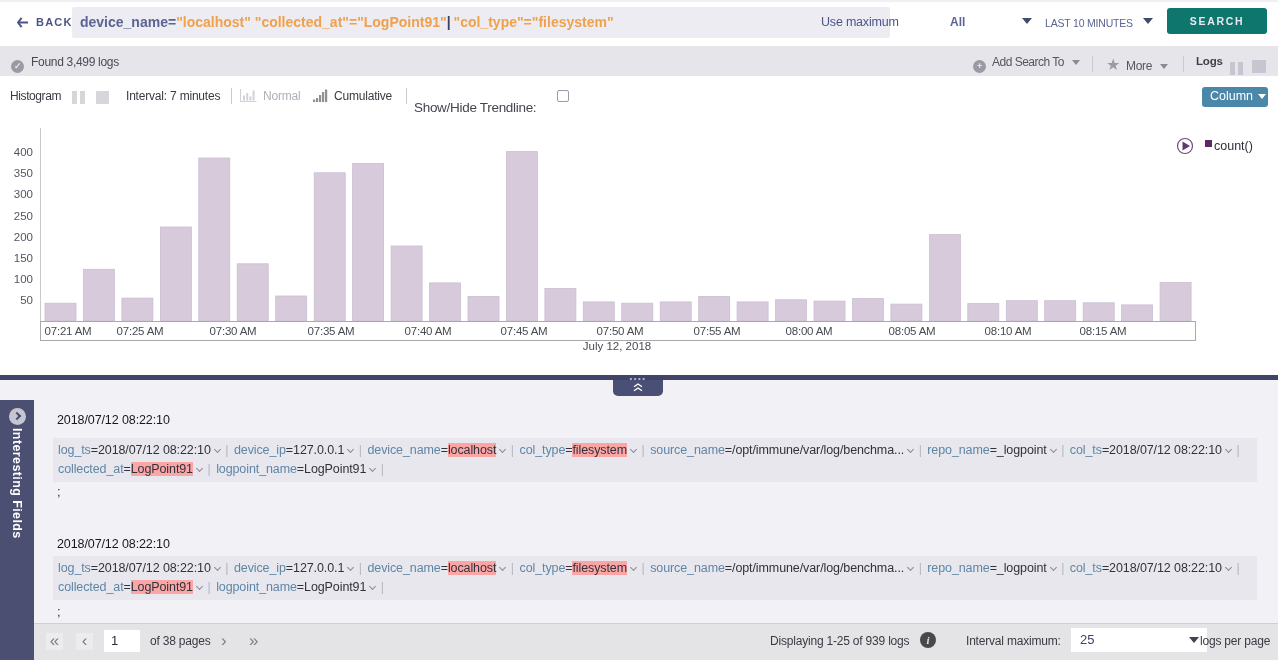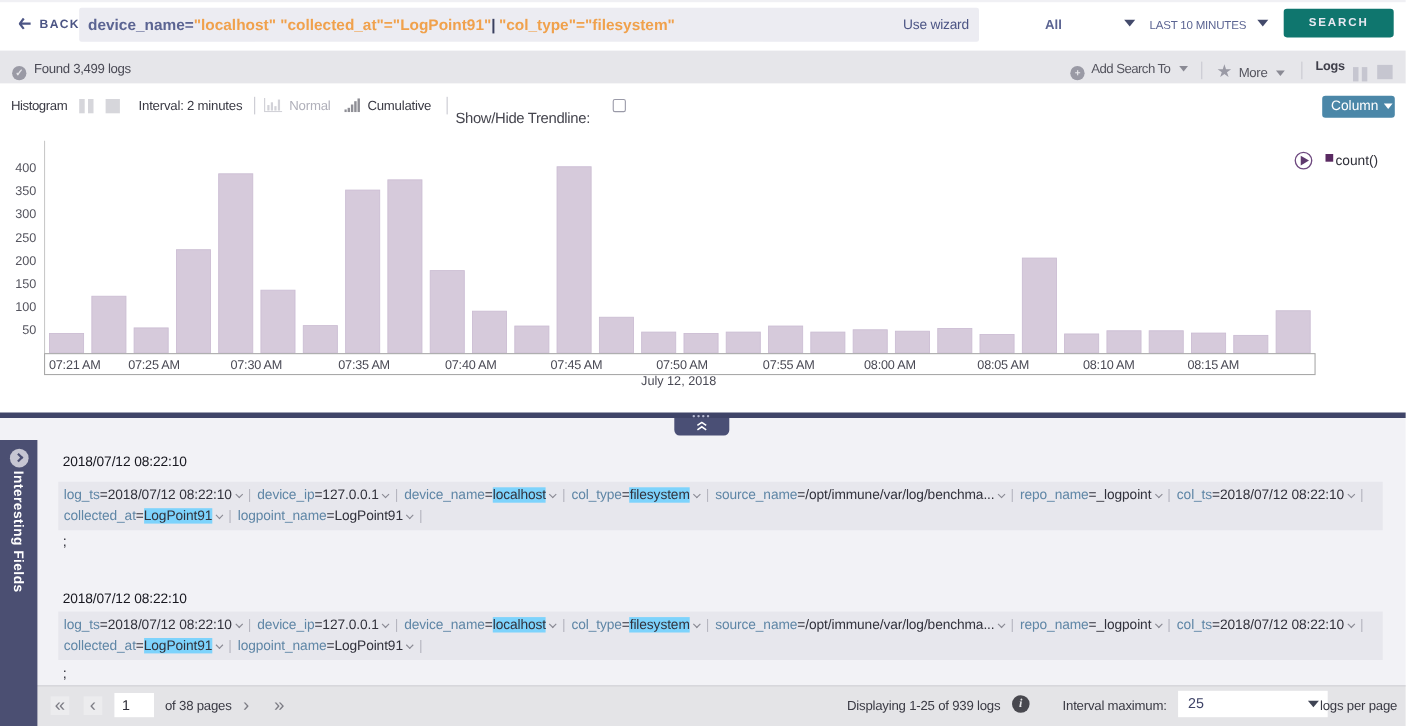--- a/index.html
+++ b/index.html
@@ -76,21 +76,21 @@
 #sidebar { left:0; top:20px; width:34px; height:260px; background:#4b4f72; z-index:4; }
 #sidecirc { position:absolute; left:9px; top:8px; width:17px; height:17px; border-radius:50%; background:#c6c6d2; }
 #sidecirc:after { content:""; position:absolute; left:5px; top:5px; width:4px; height:4px;
   border-right:2px solid #4b4f72; border-top:2px solid #4b4f72; transform:rotate(45deg); }
 #sidetext { position:absolute; left:-38px; top:76px; width:110px; transform:rotate(90deg);
   color:#fff; font-size:12.5px; font-weight:bold; letter-spacing:0.4px; white-space:nowrap; }
 .loghead { font-size:12.5px; letter-spacing:-0.1px; color:#17171f; }
 .chipband { background:#e7e7ed; width:1204px; left:53px; padding:3px 0 3px 5px; }
 .chips { font-size:12.5px; color:#32323c; line-height:19px; white-space:nowrap; letter-spacing:-0.1px; }
 .chips .fn { color:#5f86a6; }
-.chips .hl { background:#7dd3fc;text-align:right; }
+.chips .hl { background:#fca5a5;text-align:right; }
 .chips .dn { display:inline-block; width:5px; height:5px; border-right:1.5px solid #8a8a94;
   border-bottom:1.5px solid #8a8a94; transform:rotate(45deg); vertical-align:2px; margin-left:4px; }
 .chips .ps { color:#b6b6c0; padding:0 5.5px; }
 .semi { font-size:13px; color:#32323c; }
 
 
 #botbar { left:0; top:623px; width:1278px; height:37px; background:#e4e4e7; border-top:1px solid #cfcfd4; }
 .pgnav { font-size:17px; color:#7d7d85; }
 .pgbg { width:17px; height:17px; background:#ececee; text-align:center; line-height:15px; }
 #pg1 { left:46px; top:633px; }
@@ -110,40 +110,40 @@
 </head>
 <body>
 <div id="app">
 
   <div id="topbar" class="abs"></div>
   <div id="backbtn" class="abs"><svg width="11" height="11" viewBox="0 0 11 11">
         <path d="M4.6 0.8 L1 5.5 L4.6 10.2 M1.2 5.5 L11 5.5" stroke="#4c5585" stroke-width="2" fill="none"></path>
       </svg>BACK</div>
   <div id="searchbox" class="abs"></div>
   <div id="query" class="abs">device_name=<span class="o">"localhost"</span> <span class="o">"collected_at"="LogPoint91"</span><span class="cur">|</span><span style="display:inline-block;width:3px"></span><span class="o">"col_type"="filesystem"</span></div>
-  <div id="usewizard" class="abs">Use wizard</div>
+  <div id="usewizard" class="abs">Use maximum</div>
   <div id="allsel" class="abs">All</div>
   <div id="allcaret" class="abs caret"></div>
   <div id="timesel" class="abs">LAST 10 MINUTES</div>
   <div id="timecaret" class="abs caret"></div>
   <div id="searchbtn" class="abs">SEARCH</div>
 
   <div id="foundbar" class="abs"></div>
   <div id="foundtxt" class="abs"><span class="gcirc">✓</span>Found 3,499 logs</div>
   <div id="addsearch" class="abs"><span class="gcirc">+</span>Add Search To<span class="scaret"></span></div>
   <div id="sep1" class="abs vsep"></div>
   <div id="morebox" class="abs"><span class="star">★</span>More<span class="scaret"></span></div>
   <div id="sep2" class="abs vsep"></div>
   <div id="logslbl" class="abs">Logs</div>
   <div id="logsicons" class="abs"><span class="pauseicon"><i></i><i></i></span><span class="sq"></span></div>
 
   <div id="ctrlrow" class="abs"></div>
   <div id="histlbl" class="abs">Histogram</div>
   <div id="histicons" class="abs"><i></i><i></i><span class="sq"></span></div>
-  <div id="intervallbl" class="abs">Interval: 2 minutes</div>
+  <div id="intervallbl" class="abs">Interval: 7 minutes</div>
   <div id="csep1" class="abs vsep"></div>
   <div id="normal" class="abs"><svg width="17" height="13" viewBox="0 0 17 13" style="vertical-align:-2px;margin-right:6px">
         <path d="M0.5 0 V12.5 H16.5" fill="none" stroke="#d2d2d8" stroke-width="1.2"></path>
         <rect x="3" y="6.5" width="2" height="5" fill="#d2d2d8"></rect>
         <rect x="6.2" y="4" width="2" height="7.5" fill="#d2d2d8"></rect>
         <rect x="9.4" y="7.5" width="2" height="4" fill="#d2d2d8"></rect>
         <rect x="12.6" y="1.5" width="2" height="10" fill="#d2d2d8"></rect>
       </svg>Normal</div>
   <div id="cumul" class="abs"><svg width="15" height="13" viewBox="0 0 15 13" style="vertical-align:-2px;margin-right:6px">
         <rect x="0" y="10.5" width="2.2" height="2.5" fill="#8f8f96"></rect>

